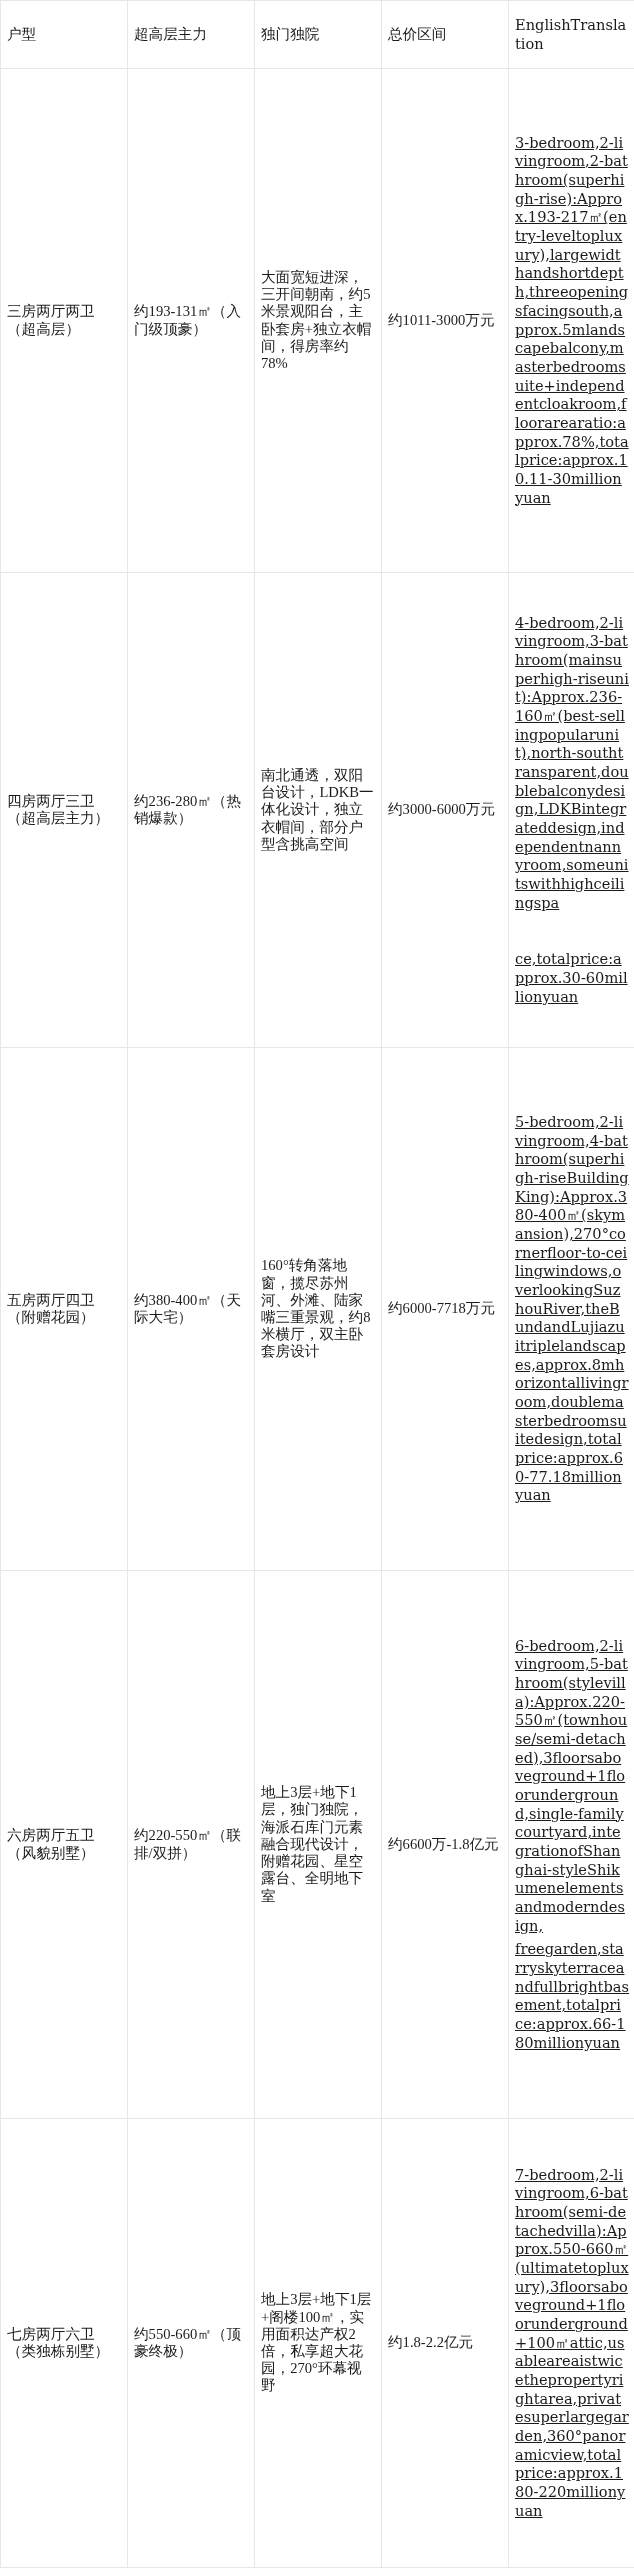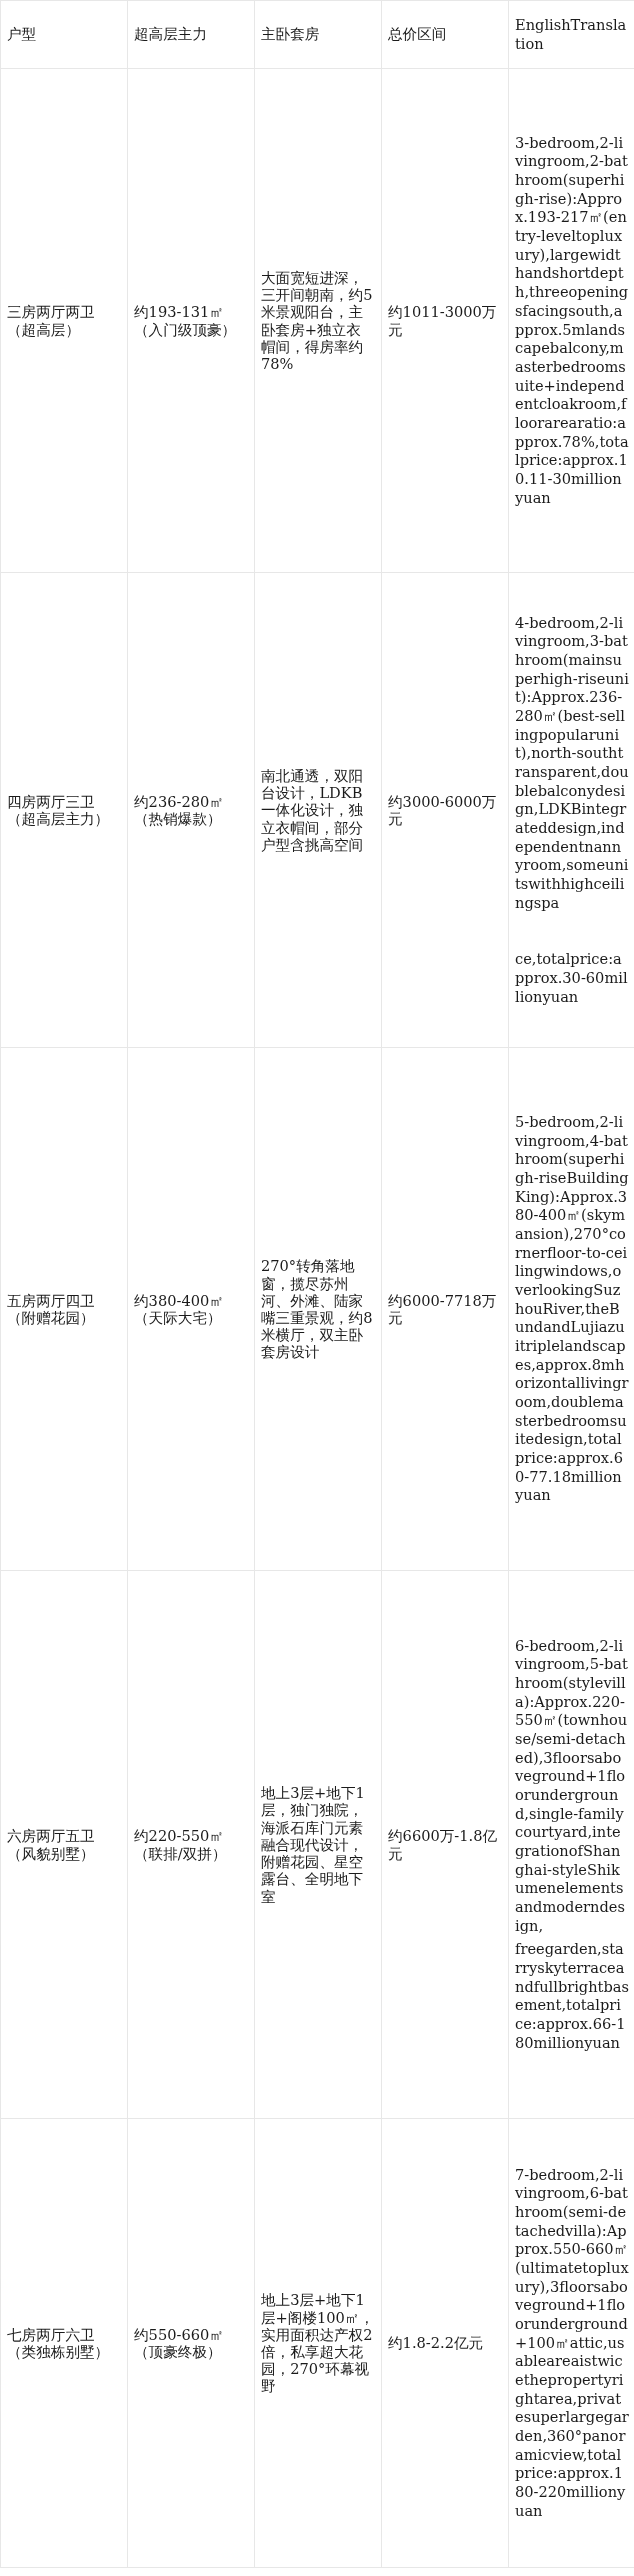--- a/index.html
+++ b/index.html
@@ -38,73 +38,75 @@
   tr.r4 { height: 449px; }
   th.h-en, td.cell-en {
     font-family: "DejaVu Serif", "Liberation Serif", serif;
     word-break: break-all;
     overflow-wrap: anywhere;
     line-height: 1.28;
   }
   td.cell-zh {
     line-height: 1.18;
     word-break: normal;
+    font-family: Liberation Serif, serif;
   }
   td.cell-en p {
     margin: 0;
     padding: 0;
+    text-decoration: underline;
   }
   td.cell-en p.para-gap { margin-top: 38px; }
   td.cell-en p.para-gap-sm { margin-top: 5.1px; }
   td.cell-en p:empty { display: none; margin: 0; }
 </style>
 </head>
 <body>
 
 <table class="props">
   <colgroup>
     <col>
       <col>
       <col>
       <col>
       <col>
   </colgroup>
   <thead>
     <tr class="header-row">
       <th>户型</th>
       <th>超高层主力</th>
-      <th>主卧套房</th>
+      <th>独门独院</th>
       <th>总价区间</th>
       <th class="h-en">EnglishTranslation</th>
     </tr>
   </thead>
   <tbody>
     <tr class="r0">
       <td class="cell-zh">三房两厅两卫（超高层）</td>
       <td class="cell-zh">约193-131㎡（入门级顶豪）</td>
       <td class="cell-zh">大面宽短进深，三开间朝南，约5米景观阳台，主卧套房+独立衣帽间，得房率约78%</td>
       <td class="cell-zh">约1011-3000万元</td>
       <td class="cell-en">
         <p>3-bedroom,2-livingroom,2-bathroom(superhigh-rise):Approx.193-217㎡(entry-leveltopluxury),largewidthandshortdepth,threeopeningsfacingsouth,approx.5mlandscapebalcony,masterbedroomsuite+independentcloakroom,floorarearatio:approx.78%,totalprice:approx.10.11-30millionyuan</p>
       </td>
     </tr>
     <tr class="r1">
       <td class="cell-zh">四房两厅三卫（超高层主力）</td>
       <td class="cell-zh">约236-280㎡（热销爆款）</td>
       <td class="cell-zh">南北通透，双阳台设计，LDKB一体化设计，独立衣帽间，部分户型含挑高空间</td>
       <td class="cell-zh">约3000-6000万元</td>
       <td class="cell-en">
-        <p>4-bedroom,2-livingroom,3-bathroom(mainsuperhigh-riseunit):Approx.236-280㎡(best-sellingpopularunit),north-southtransparent,doublebalconydesign,LDKBintegrateddesign,independentnannyroom,someunitswithhighceilingspa</p>
+        <p>4-bedroom,2-livingroom,3-bathroom(mainsuperhigh-riseunit):Approx.236-160㎡(best-sellingpopularunit),north-southtransparent,doublebalconydesign,LDKBintegrateddesign,independentnannyroom,someunitswithhighceilingspa</p>
         <p class="para-gap">ce,totalprice:approx.30-60millionyuan</p>
       </td>
     </tr>
     <tr class="r2">
       <td class="cell-zh">五房两厅四卫（附赠花园）</td>
       <td class="cell-zh">约380-400㎡（天际大宅）</td>
-      <td class="cell-zh">270°转角落地窗，揽尽苏州河、外滩、陆家嘴三重景观，约8米横厅，双主卧套房设计</td>
+      <td class="cell-zh">160°转角落地窗，揽尽苏州河、外滩、陆家嘴三重景观，约8米横厅，双主卧套房设计</td>
       <td class="cell-zh">约6000-7718万元</td>
       <td class="cell-en">
         <p>5-bedroom,2-livingroom,4-bathroom(superhigh-riseBuildingKing):Approx.380-400㎡(skymansion),270°cornerfloor-to-ceilingwindows,overlookingSuzhouRiver,theBundandLujiazuitriplelandscapes,approx.8mhorizontallivingroom,doublemasterbedroomsuitedesign,totalprice:approx.60-77.18millionyuan</p>
       </td>
     </tr>
     <tr class="r3">
       <td class="cell-zh">六房两厅五卫（风貌别墅）</td>
       <td class="cell-zh">约220-550㎡（联排/双拼）</td>
       <td class="cell-zh">地上3层+地下1层，独门独院，海派石库门元素融合现代设计，附赠花园、星空露台、全明地下室</td>
       <td class="cell-zh">约6600万-1.8亿元</td>

